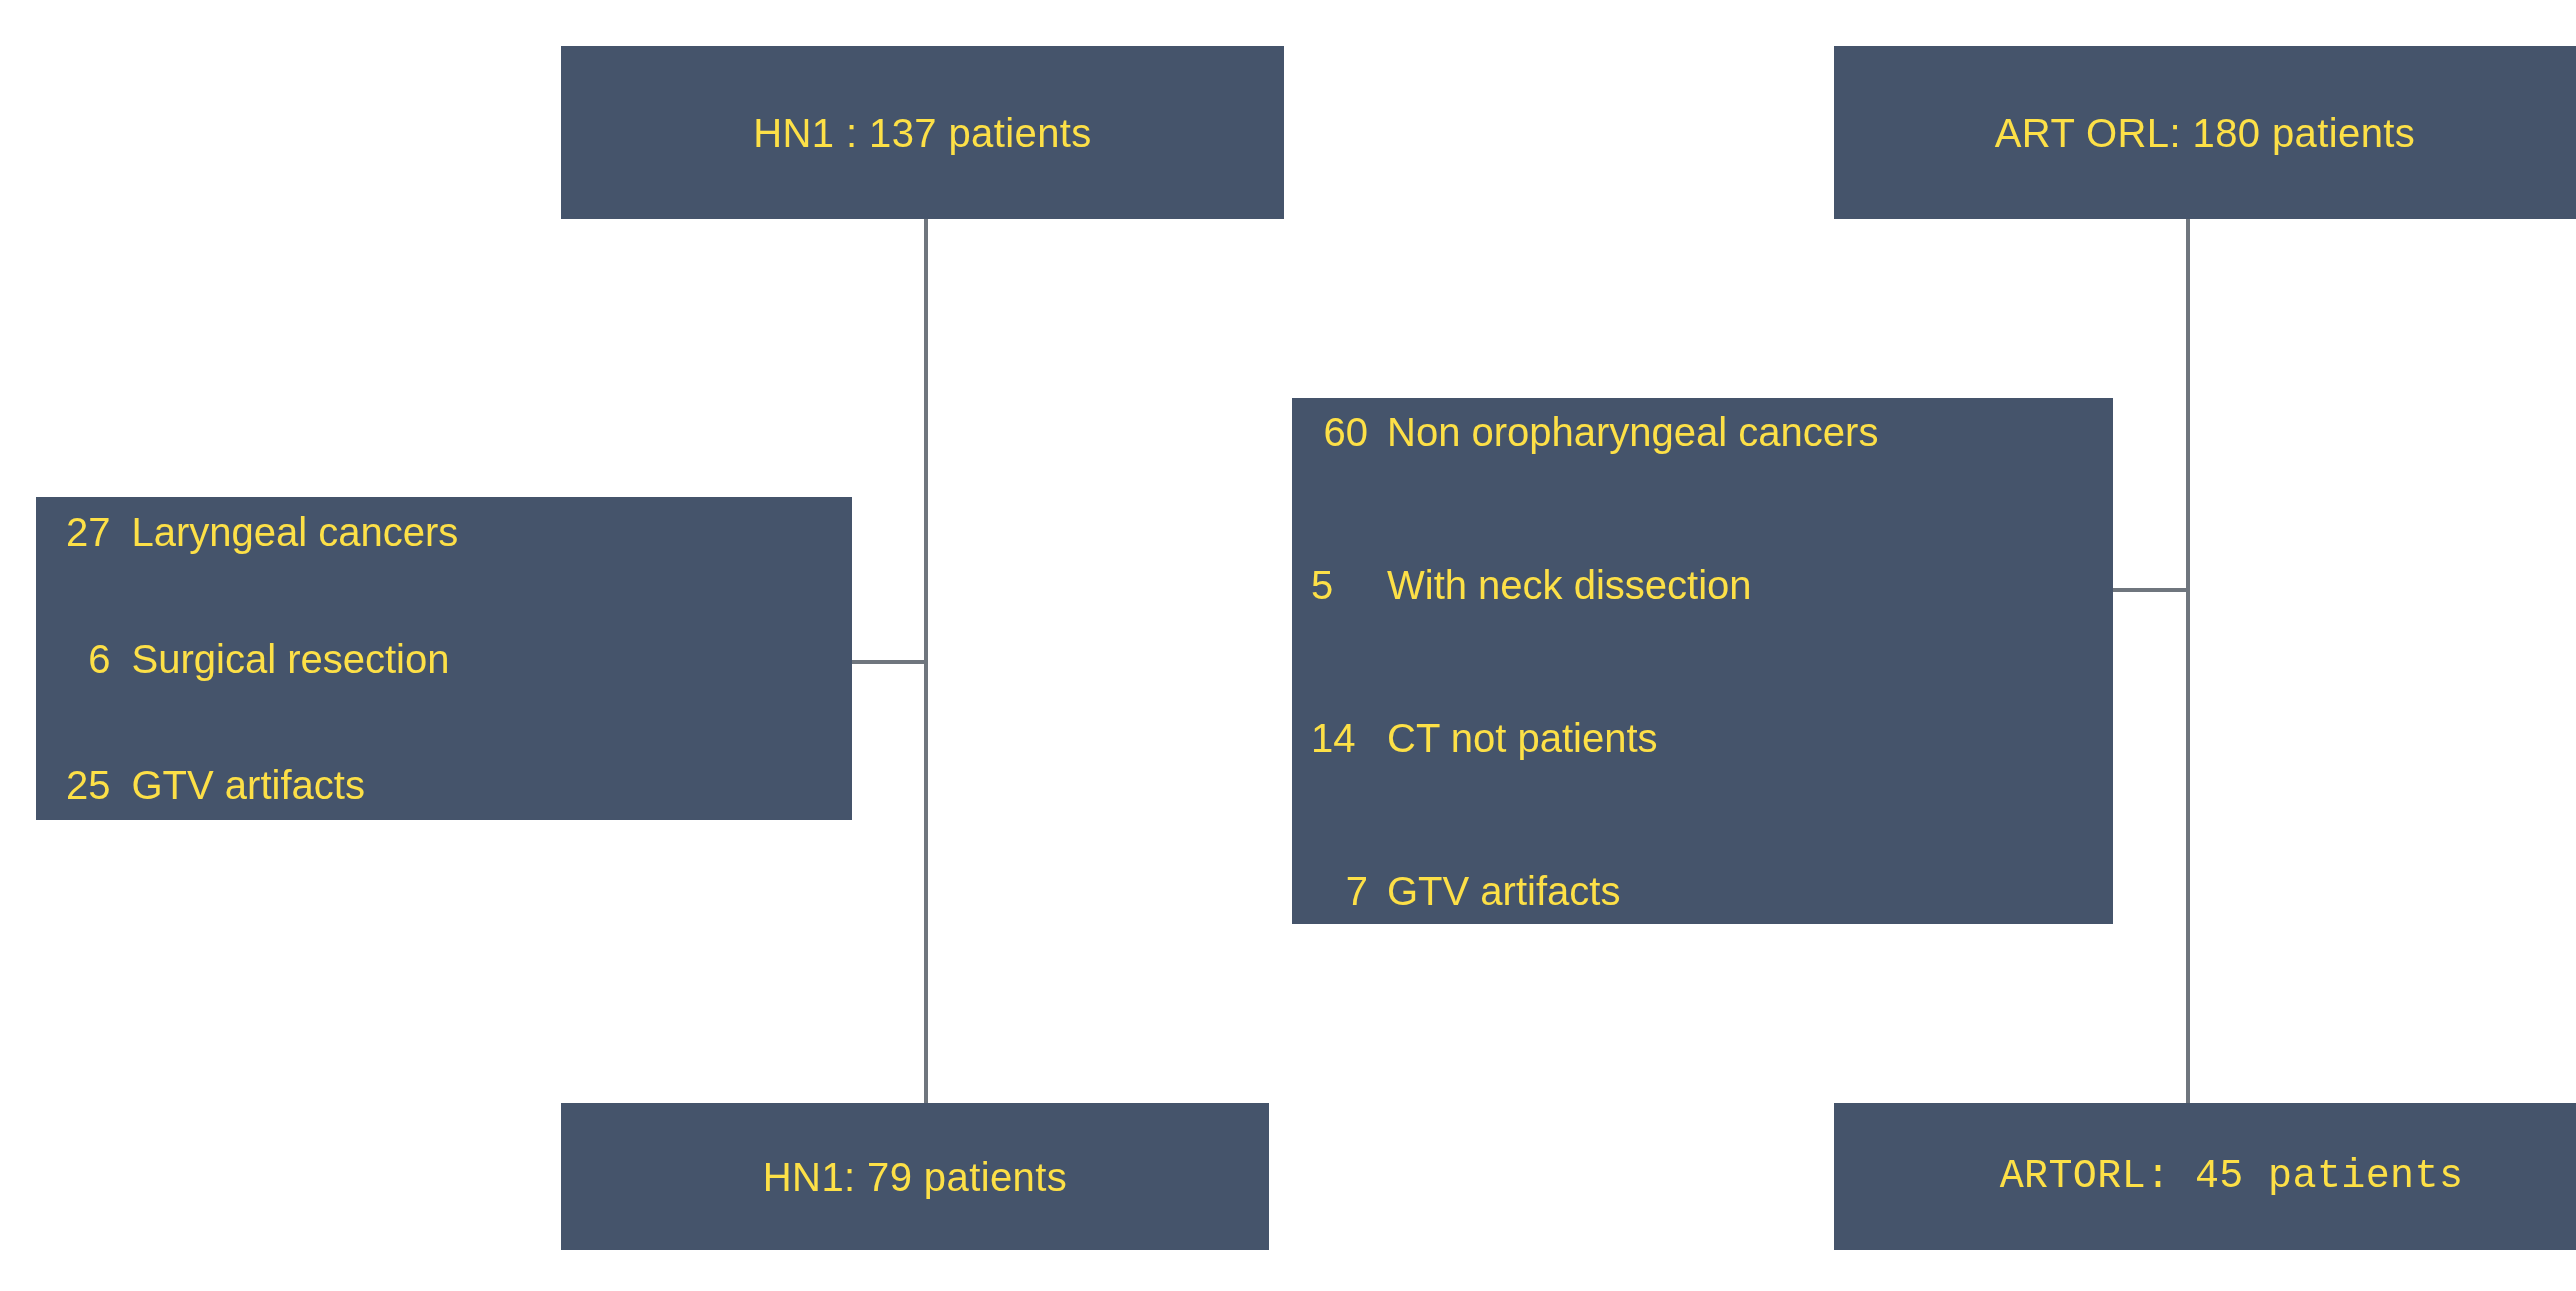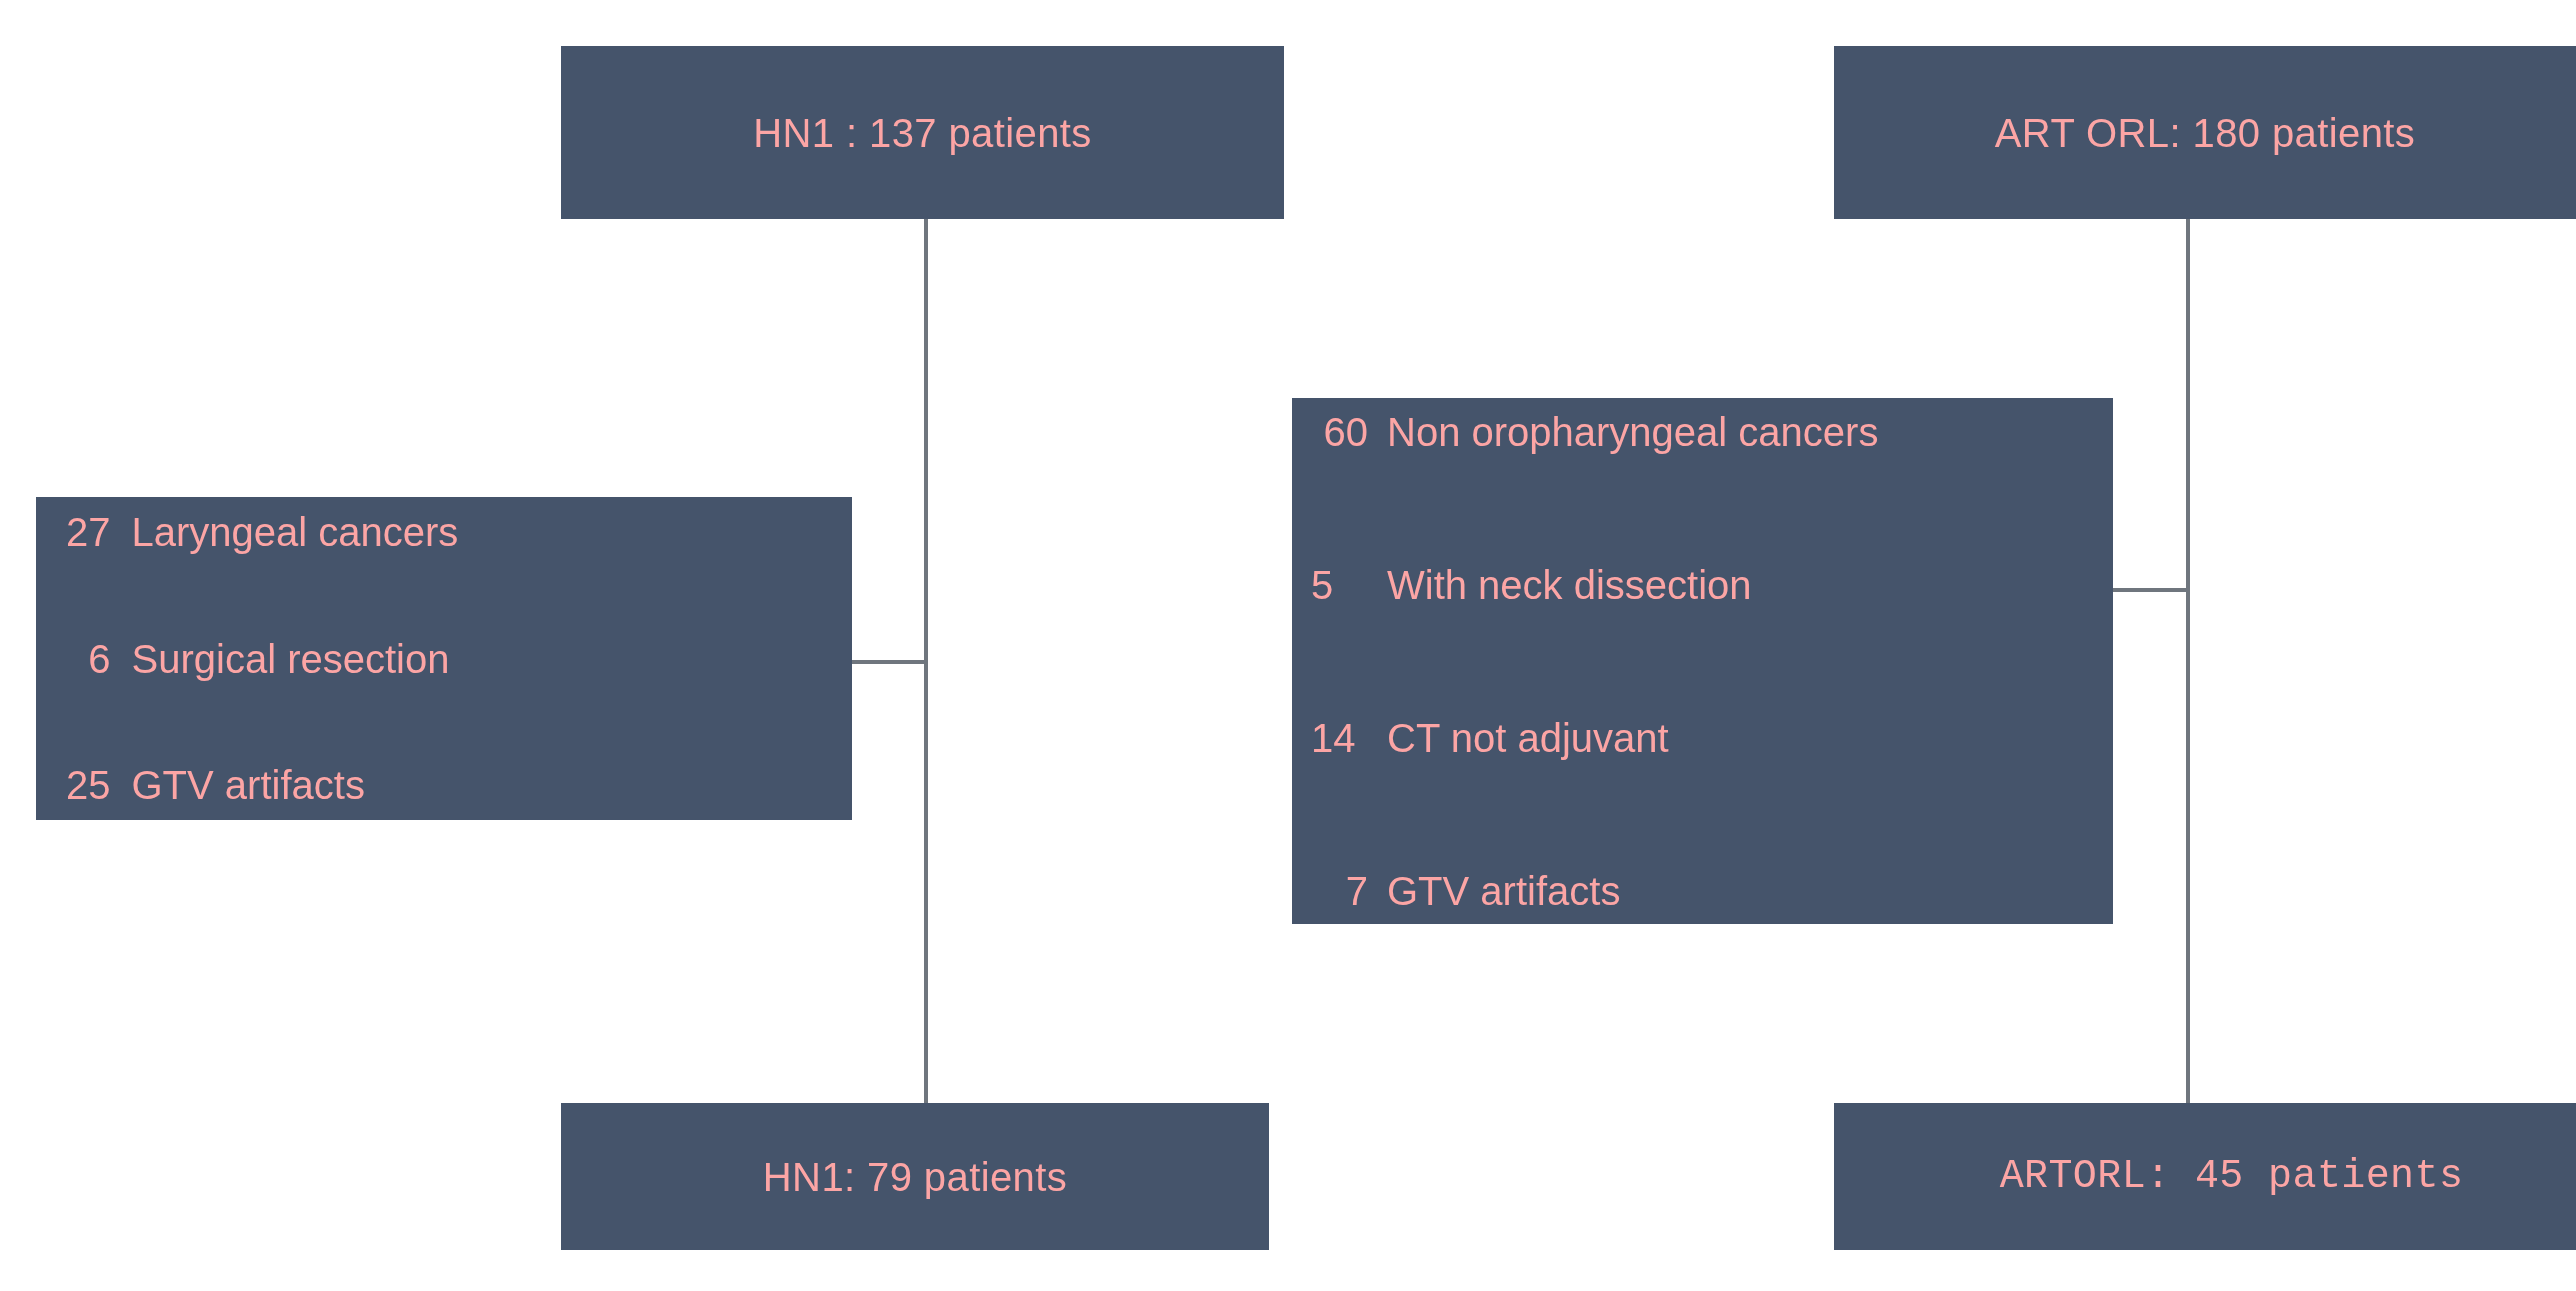--- a/index.html
+++ b/index.html
@@ -13,21 +13,21 @@
     height: 1292px;
     background: #ffffff;
     font-family: "Liberation Sans", sans-serif;
     overflow: hidden;
   }
 
   
   .box {
     position: absolute;
     background: #45546b;
-    color: #fca5a5;
+    color: #fde047;
     box-sizing: border-box;
   }
   .box.centered {
     display: flex;
     align-items: center;
     justify-content: center;
     text-align: center;
   }
   .box-label {
     font-size: 40px;
@@ -132,21 +132,21 @@
     <div class="excl-row">
       <span class="excl-num">60</span>
       <span class="excl-text">Non oropharyngeal cancers</span>
     </div>
     <div class="excl-row align-left">
       <span class="excl-num">5</span>
       <span class="excl-text">With neck dissection</span>
     </div>
     <div class="excl-row align-left">
       <span class="excl-num">14</span>
-      <span class="excl-text">CT not adjuvant</span>
+      <span class="excl-text">CT not patients</span>
     </div>
     <div class="excl-row">
       <span class="excl-num">7</span>
       <span class="excl-text">GTV artifacts</span>
     </div>
   </div>
 
   <div class="box centered" id="box-hn1-bottom" style="left:561px; top:1103px; width:708px; height:147px;">
     <span class="box-label">HN1: 79 patients</span>
   </div>

